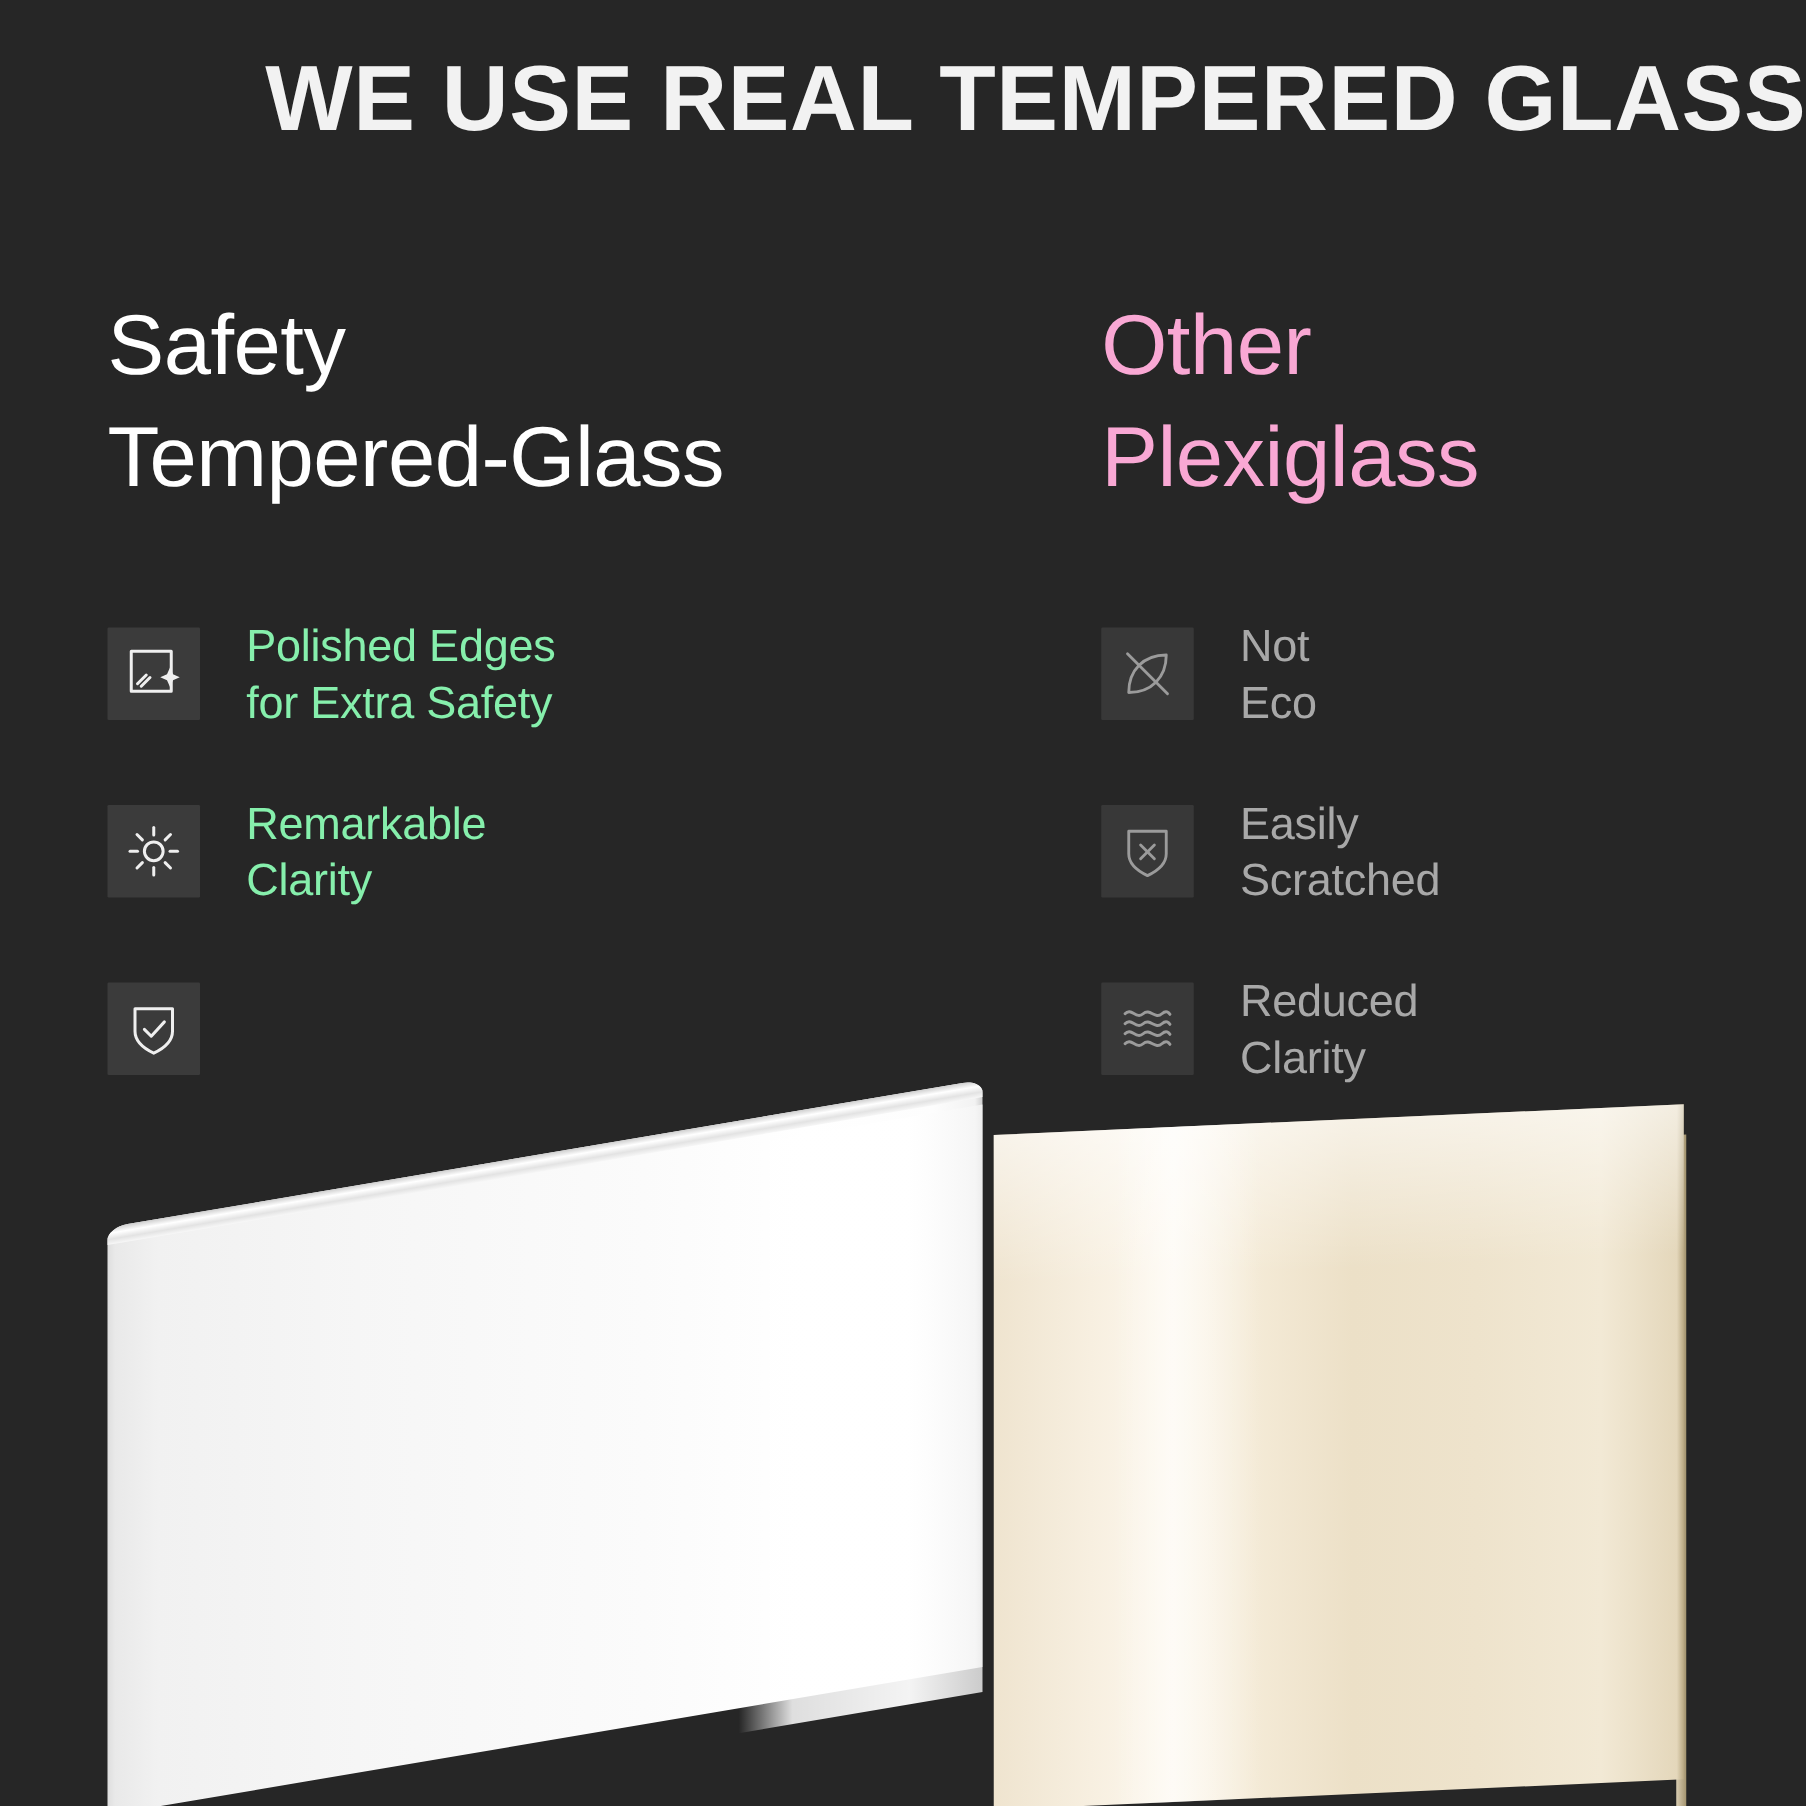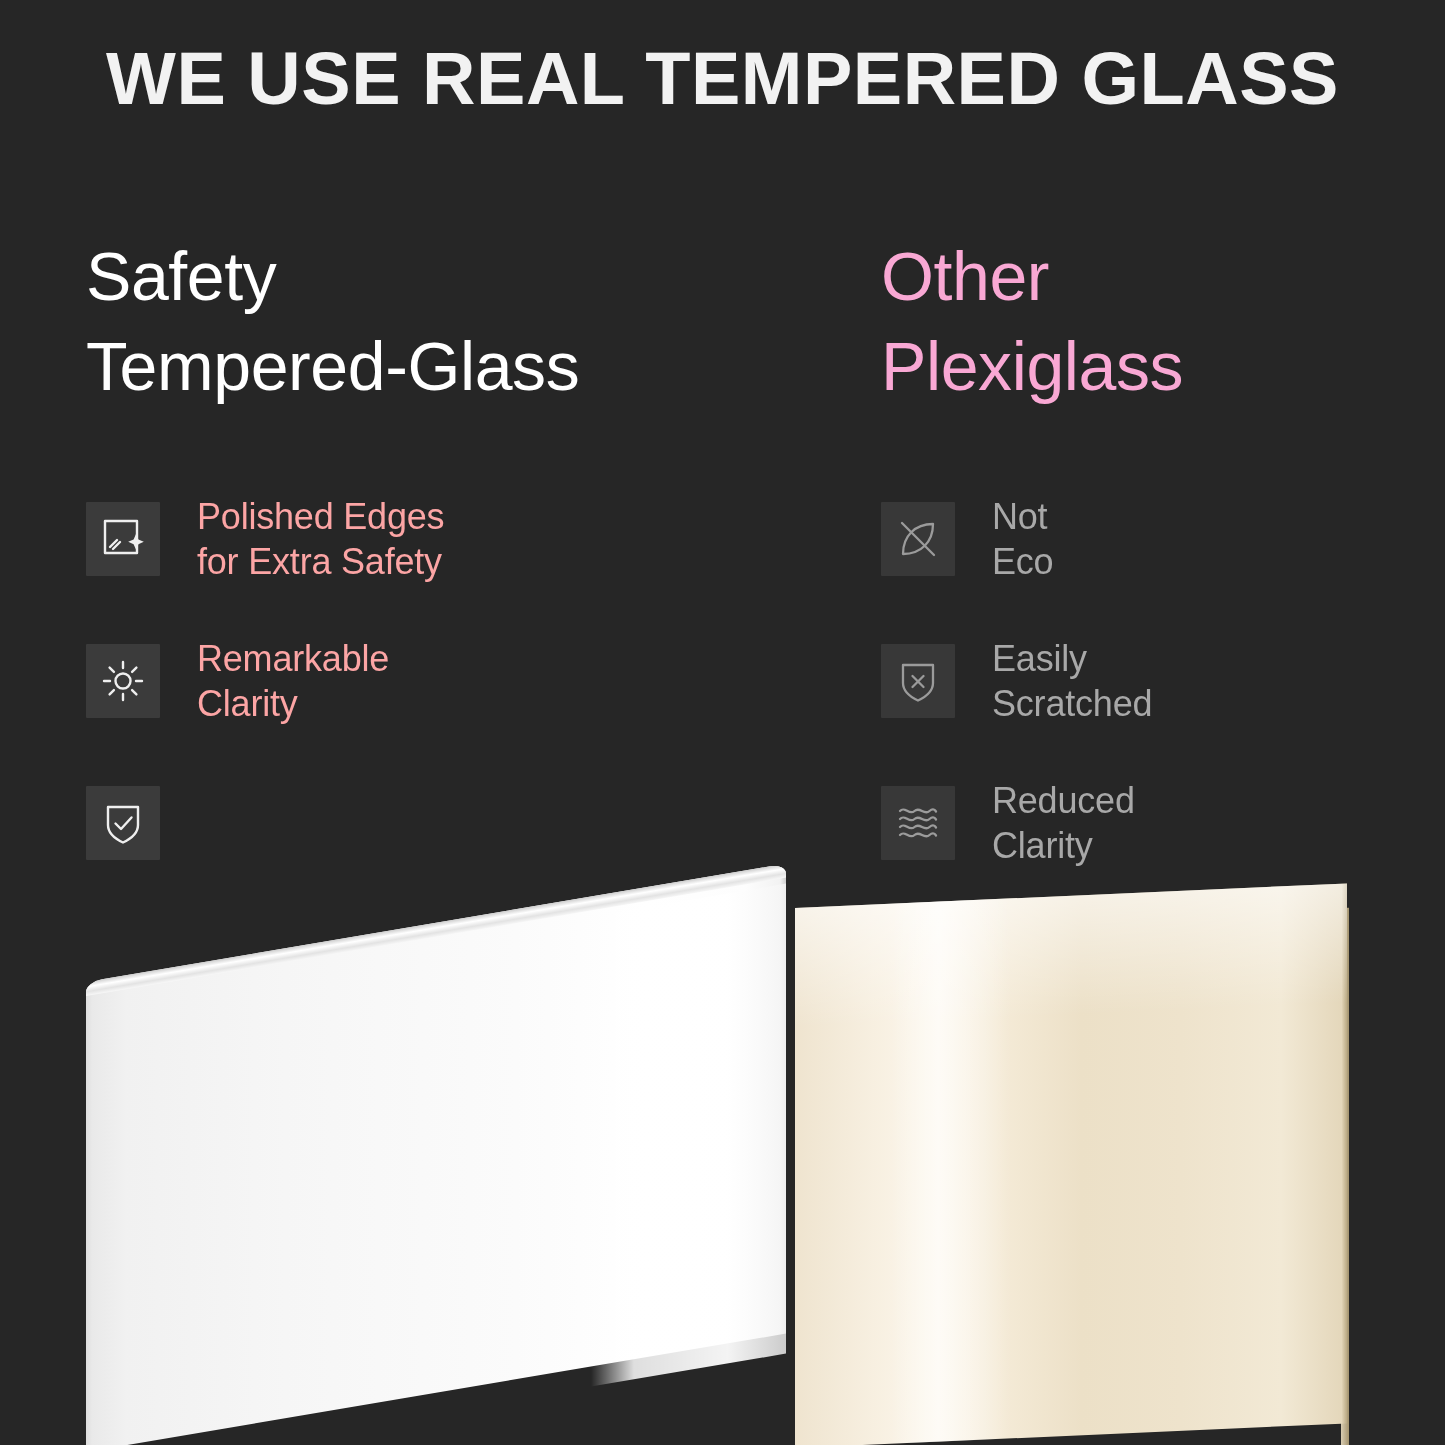--- a/index.html
+++ b/index.html
@@ -15,21 +15,21 @@
     overflow: hidden;
     font-family: "Liberation Sans", sans-serif;
   }
 
   
   .headline {
     position: absolute;
     left: 0;
     top: 40px;
     width: 1445px;
-    text-align: center;
+    text-align: right;
     color: #f2f2f2;
     font-size: 74px;
     font-weight: 700;
     letter-spacing: 0.5px;
     line-height: 1.05;
     white-space: nowrap;
     font-family: "Liberation Sans", sans-serif;
   }
 
   
@@ -87,21 +87,21 @@
 
   .feature-label {
     margin-left: 37px;
     font-size: 36px;
     font-weight: 400;
     line-height: 1.25;
     letter-spacing: -0.2px;
     white-space: pre-line;
     font-family: "Liberation Sans", sans-serif;
   }
-  .col-left  .feature-label { color: #fca5a5; }
+  .col-left  .feature-label { color: #86efac; }
   .col-right .feature-label { color: #a8a8a8; }
 
   
   .panels {
     position: absolute;
     left: 0;
     top: 840px;
     width: 1445px;
     height: 605px;
     overflow: hidden;

